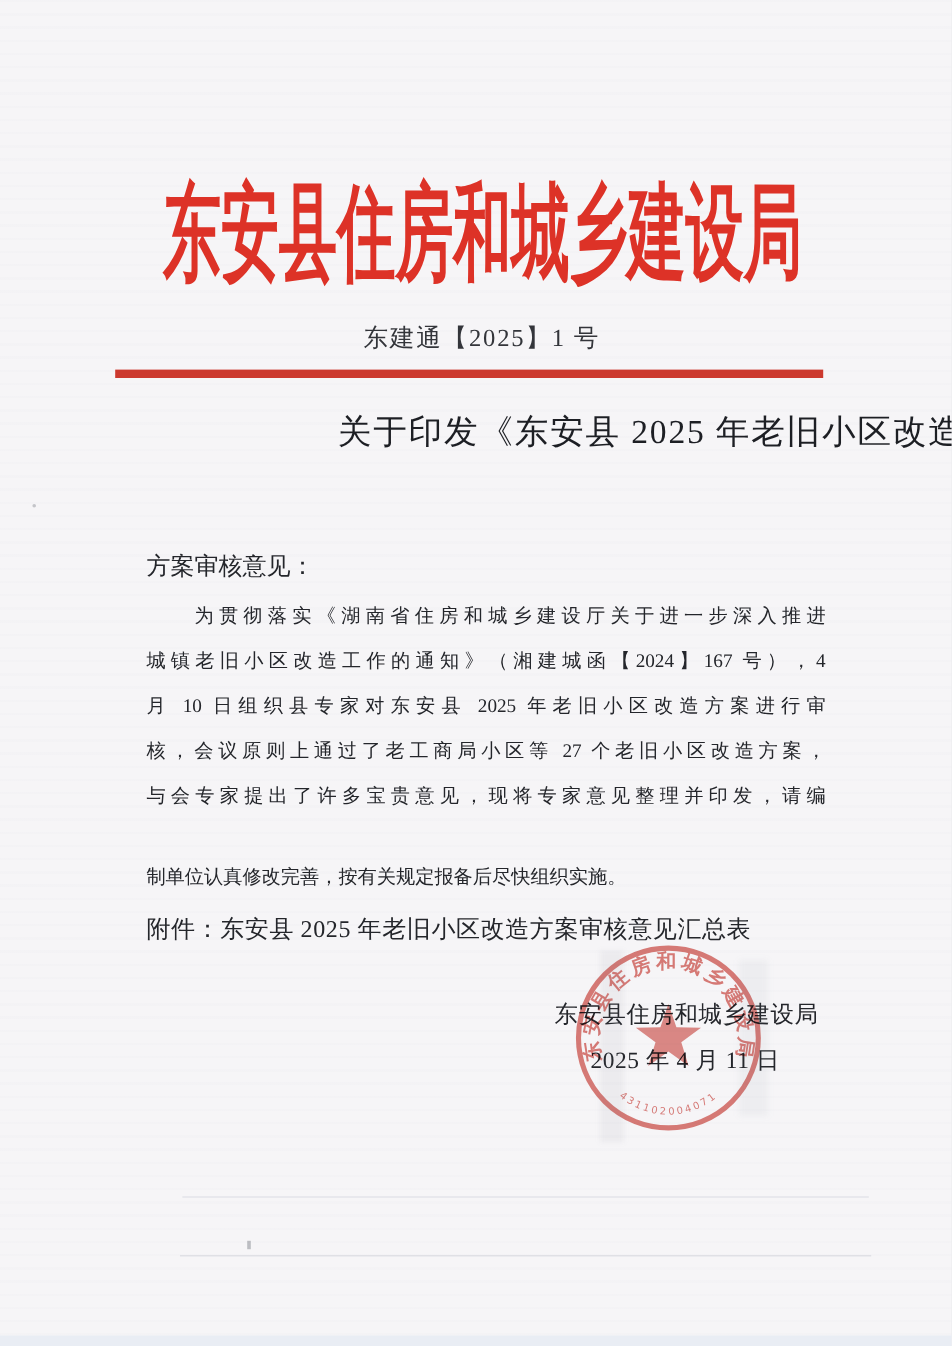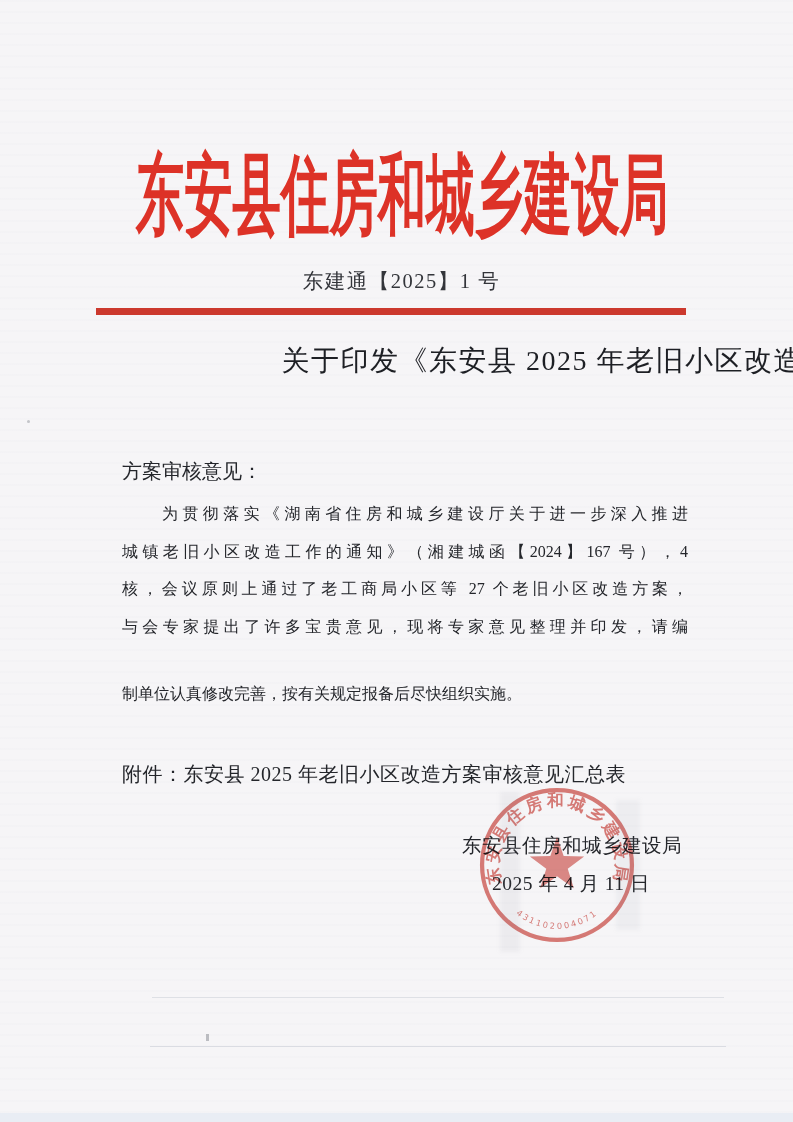--- a/index.html
+++ b/index.html
@@ -67,20 +67,21 @@
 
   <div class="doc-title">
     <div>关于印发《东安县 2025 年老旧小区改造</div>
   </div>
 
   <div class="salutation">方案审核意见：</div>
 
   <div class="body-block">
     <div class="jline indent">为贯彻落实《湖南省住房和城乡建设厅关于进一步深入推进</div>
     <div class="jline">城镇老旧小区改造工作的通知》（湘建城函【2024】167 号），4</div>
+    <div class="jline">月 10 日组织县专家对东安县 2025 年老旧小区改造方案进行审</div>
     <div class="jline">核，会议原则上通过了老工商局小区等 27 个老旧小区改造方案，</div>
     <div class="jline">与会专家提出了许多宝贵意见，现将专家意见整理并印发，请编</div>
     <div class="jline last">制单位认真修改完善，按有关规定报备后尽快组织实施。</div>
   </div>
 
   <div class="attachment">附件：东安县 2025 年老旧小区改造方案审核意见汇总表</div>
 
   <div class="signature">东安县住房和城乡建设局</div>
   <div class="sign-date">2025 年 4 月 11 日</div>
 

